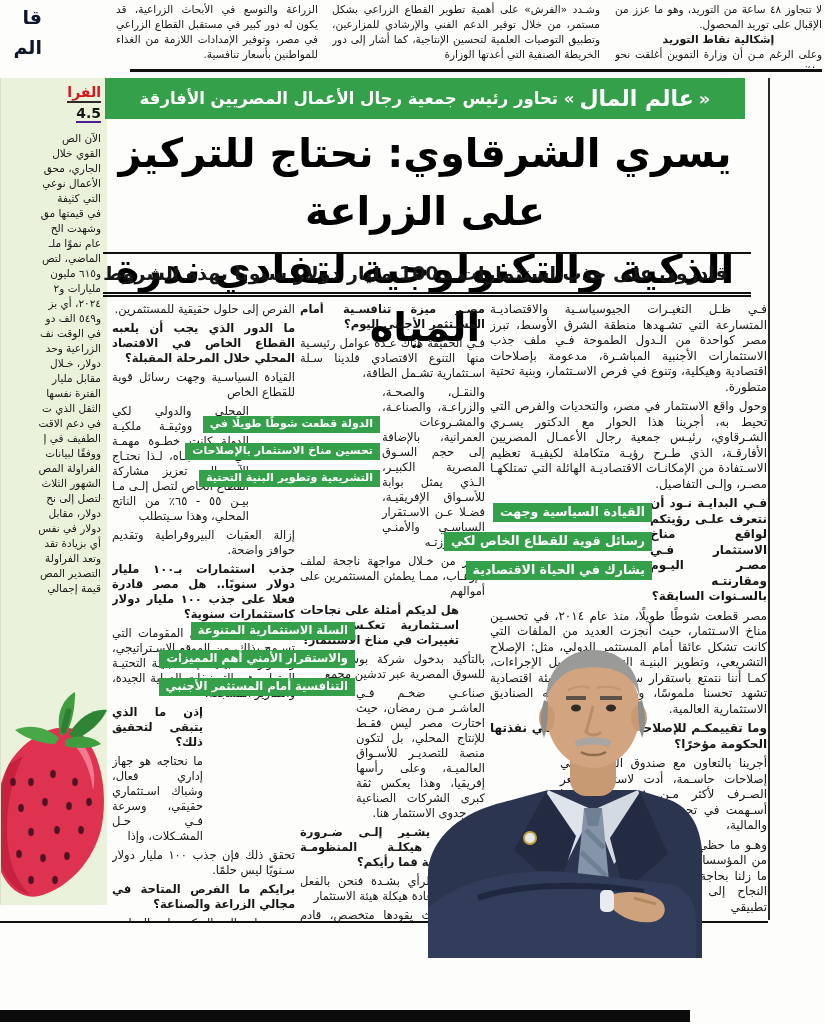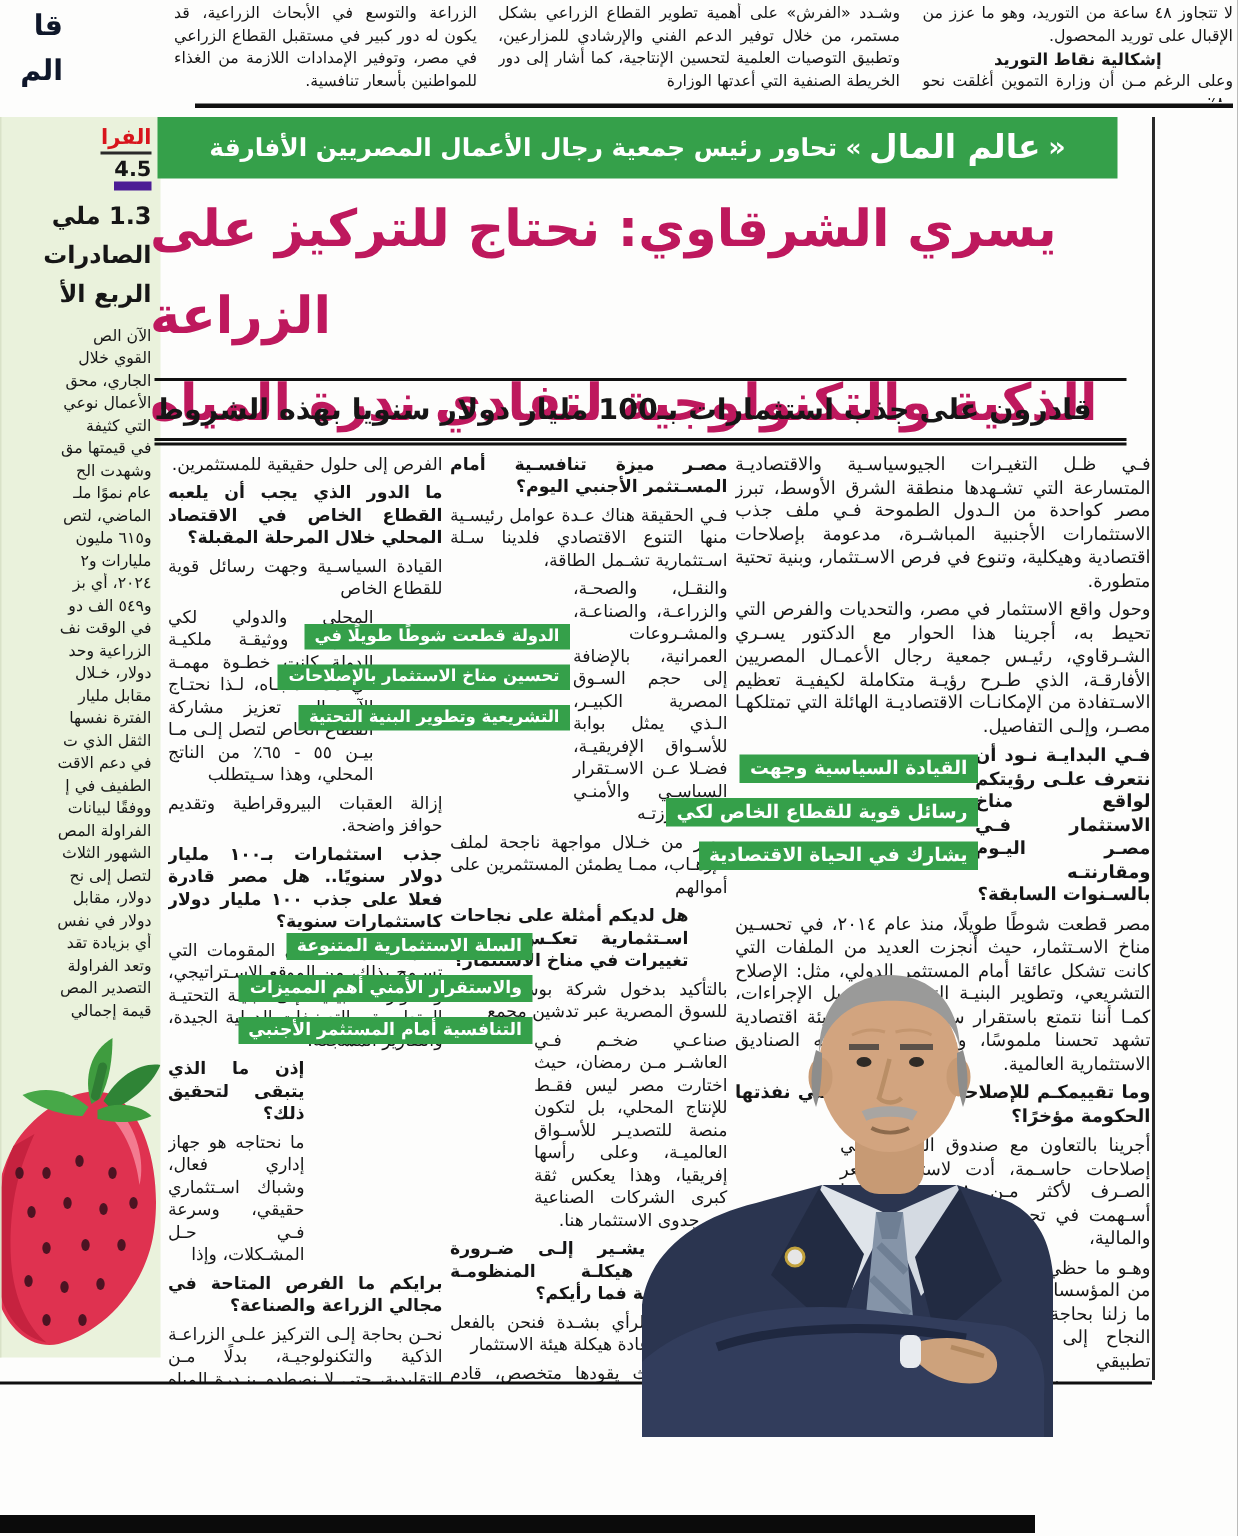--- a/index.html
+++ b/index.html
@@ -10,41 +10,41 @@
   .ts{font-size:10.5px;line-height:15px;text-align:justify;overflow:hidden;height:66px;}
   .ts b.center{display:block;text-align:center;font-size:11px;}
   .frag{color:#0f172a;font-weight:bold;font-size:19px;line-height:30px;}
   .rule-top{background:#101010;height:3px;}
   .vrule{background:#2a2a2a;width:2px;}
   
   .banner{background:#35a04a;color:#fff;display:flex;align-items:center;justify-content:center;
           gap:5px;font-weight:bold;}
   .banner .logo{font-size:22px;letter-spacing:-.5px;}
   .banner .rest{font-size:16.5px;}
-  .headline{color:#be185d;font-weight:bold;text-align:left;font-size:34px;line-height:58px;}
+  .headline{color:#000000;font-weight:bold;text-align:center;font-size:40px;line-height:58px;}
   .subhead{border-top:2px solid #101010;border-bottom:5px double #101010;
            font-weight:bold;font-size:19px;line-height:38px;text-align:left;}
   
   .col{font-size:12px;line-height:15.5px;text-align:justify;overflow:hidden;height:620px;}
   .col p,.col .seg{margin:0 0 4px 0;}
   .col b{font-weight:bold;}
   .colB,.colC{font-size:11.5px;line-height:15px;}
   
   .qbox{z-index:4;margin-top:48px;}
   .strip{display:table;margin:0 0 10px auto;background:#35a04a;color:#fff;font-weight:bold;
          padding:1px 7px 3px 7px;white-space:nowrap;}
   .qa .strip{font-size:11px;}
   .qb .strip{font-size:12.5px;}
   .qc .strip{font-size:11.5px;}
   
   .rail{background:#eaf2dc;border-left:1px solid #d9e2c8;overflow:hidden;}
   .rail-kicker{color:#d8151c;font-weight:bold;font-size:14px;display:table;margin:6px 6px 0 0;
                border-bottom:2px solid #2a2a2a;padding-bottom:1px;}
   .rail-num{font-weight:bold;font-size:14px;display:table;margin:2px 6px 4px 0;
-            border-bottom:6px solid #4c1d95;}
+            border-bottom:2px solid #4c1d95;}
   .rail-h{font-weight:bold;font-size:16px;line-height:26px;padding-right:6px;white-space:nowrap;}
   .rail-body{margin-top:8px;padding-right:6px;font-size:10.5px;line-height:15px;}
   .rail-body div{white-space:nowrap;overflow:hidden;}
   .rule-bottom{background:#101010;height:2px;z-index:2;}
   .bar-bottom{background:#0b0b0b;z-index:6;}
   .photo{z-index:5;}
 </style>
 </head>
 <body>
 
@@ -61,25 +61,20 @@
   </div>
   <div class="abs ts" style="left:332px;top:2px;width:268px;">وشـدد «الفرش» على أهمية تطوير القطاع الزراعي بشكل مستمر، من خلال توفير الدعم الفني والإرشادي للمزارعين، وتطبيق التوصيات العلمية لتحسين الإنتاجية، كما أشار إلى دور الخريطة الصنفية التي أعدتها الوزارة</div>
   <div class="abs ts" style="left:116px;top:2px;width:202px;">الزراعة والتوسع في الأبحاث الزراعية، قد يكون له دور كبير في مستقبل القطاع الزراعي في مصر، وتوفير الإمدادات اللازمة من الغذاء للمواطنين بأسعار تنافسية.</div>
 
   <div class="abs rule-top" style="left:130px;top:69px;width:692px;"></div>
   <div class="abs vrule" style="left:768px;top:78px;height:842px;"></div>
 
   <div class="abs rail" style="left:0;top:78px;width:106px;height:827px;">
     <div class="rail-kicker">الفرا</div>
     <div class="rail-num">4.5</div>
-    <div class="rail-h">
-        <div class="">1.3 ملي</div>
-        <div class="">الصادرات</div>
-        <div class="">الربع الأ</div>
-      </div>
     <div class="rail-body">
         <div class="">الآن الص</div>
         <div class="">القوي خلال</div>
         <div class="">الجاري، محق</div>
         <div class="">الأعمال نوعي</div>
         <div class="">التي كثيفة</div>
         <div class="">في قيمتها مق</div>
         <div class="">وشهدت الح</div>
         <div class="">عام نموًا ملـ</div>
         <div class="">الماضي، لتص</div>
@@ -179,20 +174,21 @@
   <div class="abs col colC" style="left:112px;top:302px;width:183px;">
     <p>الفرص إلى حلول حقيقية للمستثمرين.</p>
     <p><b>ما الدور الذي يجب أن يلعبه القطاع الخاص في الاقتصاد المحلي خلال المرحلة المقبلة؟</b></p>
     <div class="seg">القيادة السياسـية وجهت رسائل قوية للقطاع الخاص</div>
     <div class="seg" style="margin-right:46px;">المحلي والدولي لكي يشـارك، ووثيقـة ملكيـة الدولة كانت خطـوة مهمـة في هذا الاتجـاه، لـذا نحتـاج الآن إلى تعزيز مشاركة القطاع الخاص لتصل إلـى مـا بيـن ٥٥ - ٦٥٪ من الناتج المحلي، وهذا سـيتطلب</div>
     <div class="seg">إزالة العقبات البيروقراطية وتقديم حوافز واضحة.</div>
     <p><b>جذب استثمارات بـ١٠٠ مليار دولار سنويًا.. هل مصر قادرة فعلا على جذب ١٠٠ مليار دولار كاستثمارات سنوية؟</b></p>
     <p>نعـم، مصر تمتلك كل المقومات التي تسـمح بذلك، من الموقع الاسـتراتيجي، والمـوارد الطبيعية، إلى البنيـة التحتيـة المتطـورة، والتصنيفات الدولية الجيدة، والتقارير المشجعة.</p>
     <div class="seg" style="margin-right:92px;"><b>إذن ما الذي يتبقى لتحقيق ذلك؟</b></div>
     <div class="seg" style="margin-right:92px;">ما نحتاجه هو جهاز إداري فعال، وشباك اسـتثماري حقيقي، وسرعة فـي حـل المشـكلات، وإذا</div>
+    <div class="seg">تحقق ذلك فإن جذب ١٠٠ مليار دولار سـنويًا ليس حلمًا.</div>
     <p><b>برايكم ما الفرص المتاحة في مجالي الزراعة والصناعة؟</b></p>
     <p>نحـن بحاجة إلـى التركيز علـى الزراعـة الذكية والتكنولوجيـة، بدلًا مـن التقليدية، حتى لا نصطدم بنـدرة المياه أو التصحر، كما نملك فرصًا هائلة في الصناعات كثيفة العمالـة، مثل: الجلود، والملابس، والموبيليا، والأخشـاب، بشرط أن نواكب احتياجات السوق العالمية بالتطوير والجودة.</p>
 
   </div>
 
   <div class="abs qbox qa" style="right:445px;top:368px;">
       <div class="strip">الدولة قطعت شوطًا طويلًا في</div>
       <div class="strip">تحسين مناخ الاستثمار بالإصلاحات</div>
       <div class="strip">التشريعية وتطوير البنية التحتية</div>
     </div>

